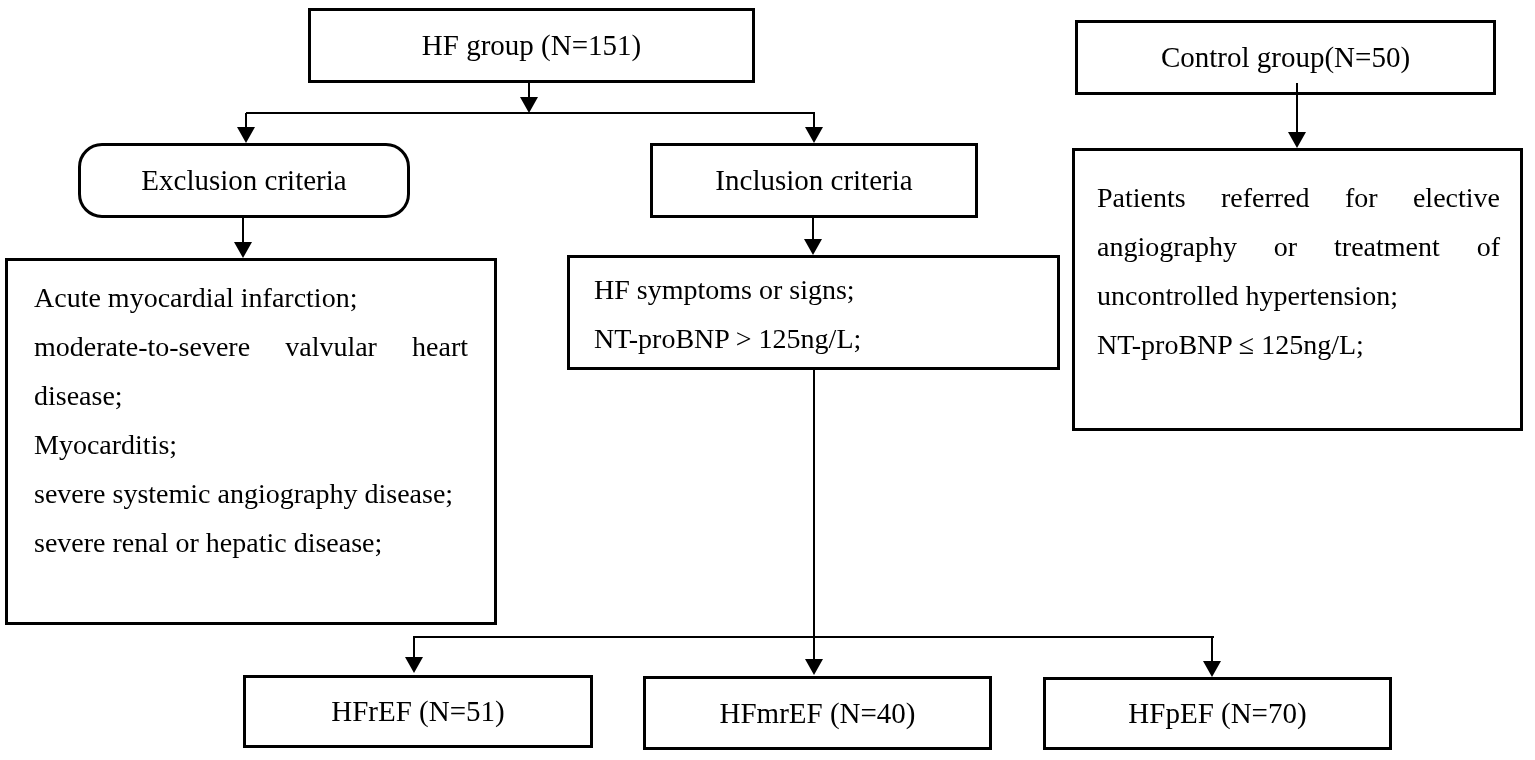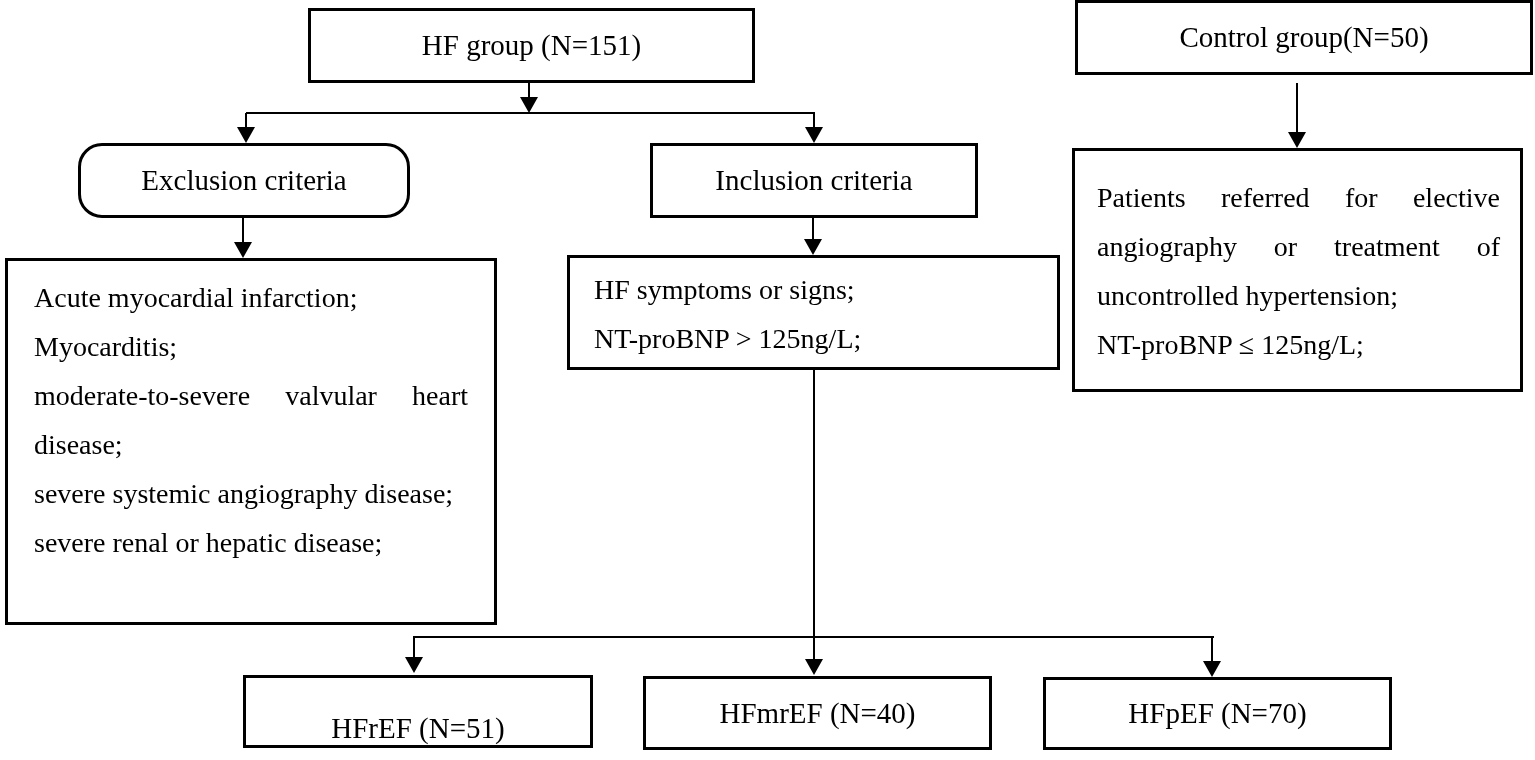--- a/index.html
+++ b/index.html
@@ -59,51 +59,51 @@
 </style>
 </head>
 <body>
 
 <div class="canvas">
 
   <div class="node title-node" style="left:308px; top:8px; width:447px; height:75px;text-align:right;">
     <span>HF group (N=151)</span>
   </div>
 
-  <div class="node title-node" style="left:1075px; top:0; width:458px; height:75px;">
+  <div class="node title-node" style="left:1075px; top:20px; width:421px; height:75px;">
     <span>Control group(N=50)</span>
   </div>
 
   <div class="node title-node" style="left:78px; top:143px; width:332px; height:75px;border-radius:24px;">
     <span>Exclusion criteria</span>
   </div>
 
   <div class="node title-node" style="left:650px; top:143px; width:328px; height:75px;">
     <span>Inclusion criteria</span>
   </div>
 
-  <div class="node detail-node" style="left:1072px; top:148px; width:451px; height:244px; padding:22px 20px 0 22px;">
+  <div class="node detail-node" style="left:1072px; top:148px; width:451px; height:283px; padding:22px 20px 0 22px;">
     <div class="line">Patients referred for elective angiography or treatment of uncontrolled hypertension;</div>
     <div class="line">NT-proBNP ≤ 125ng/L;</div>
   </div>
 
   <div class="node detail-node" style="left:5px; top:258px; width:492px; height:367px; padding:12px 26px 8px 26px;">
     <div class="line">Acute myocardial infarction;</div>
+    <div class="line">moderate-to-severe valvular heart disease;</div>
     <div class="line">Myocarditis;</div>
-    <div class="line">moderate-to-severe valvular heart disease;</div>
     <div class="line">severe systemic angiography disease;</div>
     <div class="line">severe renal or hepatic disease;</div>
   </div>
 
   <div class="node detail-node" style="left:567px; top:255px; width:493px; height:115px; padding:7px 32px 0 24px;">
     <div class="line">HF symptoms or signs;</div>
     <div class="line">NT-proBNP &gt; 125ng/L;</div>
   </div>
 
-  <div class="node title-node" style="left:243px; top:675px; width:350px; height:73px;align-items:flex-end;">
+  <div class="node title-node" style="left:243px; top:675px; width:350px; height:73px;">
     <span>HFrEF (N=51)</span>
   </div>
 
   <div class="node title-node" style="left:643px; top:676px; width:349px; height:74px;">
     <span>HFmrEF (N=40)</span>
   </div>
 
   <div class="node title-node" style="left:1043px; top:677px; width:349px; height:73px;align-items:center;">
     <span>HFpEF (N=70)</span>
   </div>

